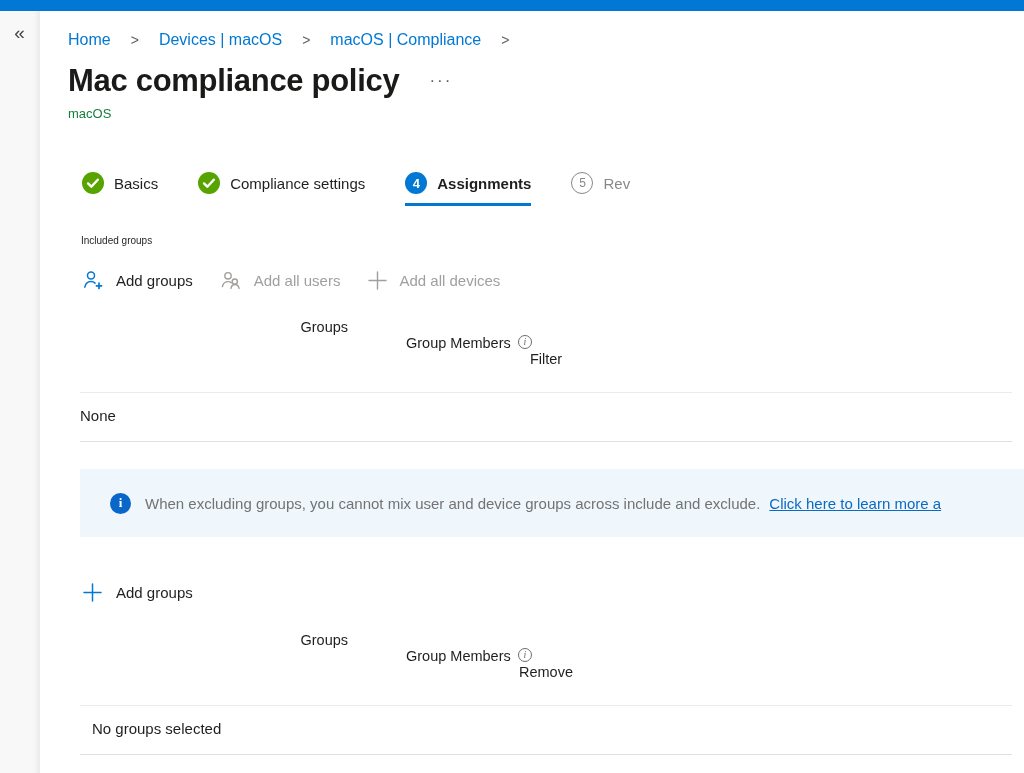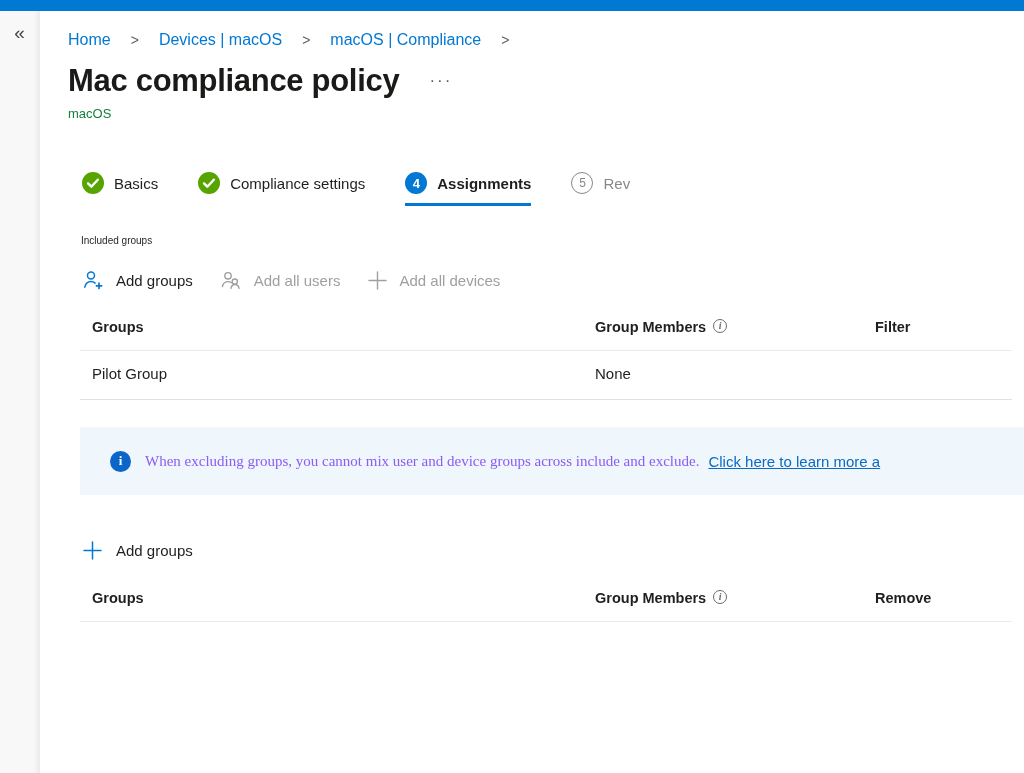--- a/index.html
+++ b/index.html
@@ -111,23 +111,24 @@
   }
   .tool-btn { display: flex; align-items: center; gap: 11px; cursor: pointer; color: #201f1e; }
   .tool-btn.disabled { color: #a19f9d; cursor: default; justify-content: flex-end; }
 
   
   .grouptable { margin-left: 12px; width: 932px; }
   .t-included { margin-top: 25px; }
   .t-excluded { margin-top: 27px; }
   .trow { display: flex; align-items: center; }
   .thead {
-    font-size: 14.5px; font-weight: 700;
-    padding: 2px 0 15px 0;
+    font-size: 14.5px; font-weight: 400;
+    padding: 2px 0 25px 0;
     border-bottom: 1px solid #edebe9;
+    flex-direction: column;
   }
   .tbody {
     font-size: 15px;
     padding: 14px 0 17px 0;
     border-bottom: 1px solid #e1dfdd;
   }
   .c1 { width: 515px; padding-left: 12px; }
   .c2 { width: 280px; display: flex; gap: 7px; }
   .c3 { flex: 1; }
   .info-o {
@@ -153,21 +154,21 @@
   }
   .banner-icon {
     width: 21px; height: 21px; flex: 0 0 21px;
     border-radius: 50%;
     background: #0a66c8; color: #fff;
     font-size: 13px; font-weight: 700;
     font-family: "Liberation Serif", "DejaVu Serif", serif;
     display: flex; align-items: center; justify-content: center;
     margin-right: 14px;
   }
-  .banner-text { color: #8b5cf6; font-family: Liberation Serif, serif; }
+  .banner-text { color: #737373; }
   .banner a { color: #0b6ac2; text-decoration: underline; cursor: pointer; margin-left: 9px; }
 
   
   .add-groups2 {
     margin-top: 45px; margin-left: 14px;
     display: flex; align-items: center; gap: 13px;
     font-size: 15px; cursor: pointer; color: #201f1e;
     width: max-content;
   }
 </style>
@@ -263,21 +264,20 @@
   <div class="grouptable t-included">
     <div class="trow thead">
       <div class="c1">Groups</div>
       <div class="c2">
         <span>Group Members</span>
         <span class="info-o">i</span>
       </div>
       <div class="c3">Filter</div>
     </div>
     <div class="trow tbody">
-      <div class="c1">Pilot Group</div>
       <div class="c3">None</div>
     </div>
   </div>
 
 
   <div class="banner">
     <span class="banner-icon">i</span>
     <span class="banner-text">When excluding groups, you cannot mix user and device groups across include and exclude.</span>
     <a>Click here to learn more a</a>
   </div>
@@ -291,15 +291,20 @@
 
   <div class="grouptable t-excluded">
     <div class="trow thead">
       <div class="c1">Groups</div>
       <div class="c2">
         <span>Group Members</span>
         <span class="info-o">i</span>
       </div>
       <div class="c3">Remove</div>
     </div>
+    <div class="trow tbody">
+      <div class="c1">No groups selected</div>
+      <div class="c2"></div>
+      <div class="c3"></div>
+    </div>
   </div>
 
 </div>
 
 </body></html>

